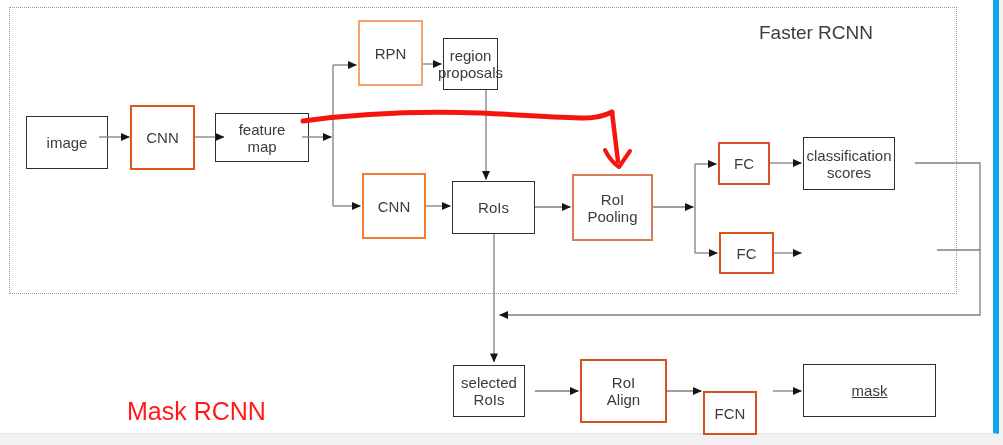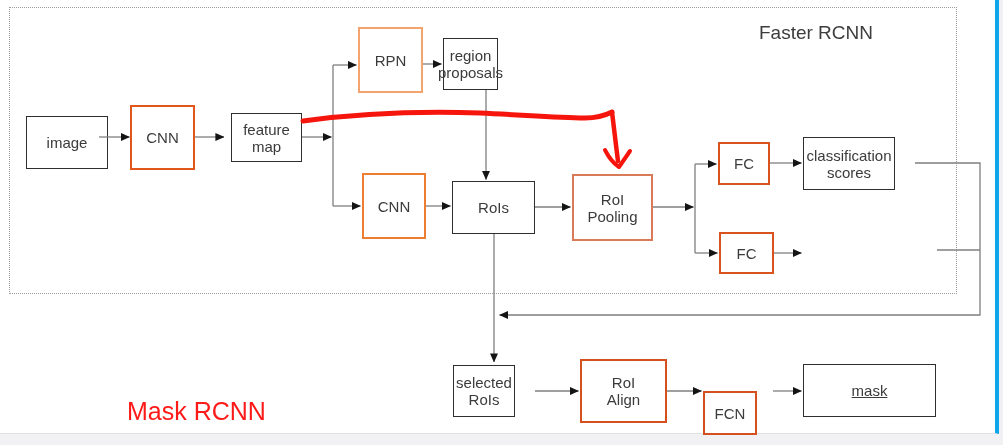--- a/index.html
+++ b/index.html
@@ -13,21 +13,21 @@
     height: 445px;
     background: #f1f1f3;
     overflow: hidden;
   }
   .page {
     position: absolute;
     left: 0; top: 0;
     width: 999px;
     height: 434px;
     background: #ffffff;
-    border-right: 4px solid #0ea5e9;
+    border-right: 6px solid #0ea5e9;
     border-bottom: 1px solid #e2e2e5;
   }
   .dotted-region {
     position: absolute;
     left: 9px; top: 7px;
     width: 948px; height: 287px;
     border: 1px dotted #9a9a9a;
   }
   .node {
     position: absolute;
@@ -78,26 +78,26 @@
     <div class="region-label mask-label" style="color: rgb(255, 26, 26); margin-top: 35px;">Mask RCNN</div>
 
     <div class="node" style="left: 26px; top: 116px; width: 82px; height: 53px; border-color: rgb(46, 46, 46);">
       <span class="node-label">image</span>
     </div>
 
     <div class="node accent" style="left: 130px; top: 105px; width: 65px; height: 65px; border-color: rgb(225, 86, 27);">
       <span class="node-label">CNN</span>
     </div>
 
-    <div class="node" style="left: 231px; top: 113px; width: 71px; height: 49px; border-color: rgb(46, 46, 46);">
+    <div class="node" style="left: 215px; top: 113px; width: 94px; height: 49px; border-color: rgb(46, 46, 46);">
       <span class="node-label">feature
 map</span>
     </div>
 
-    <div class="node accent" style="left: 358px; top: 27px; width: 65px; height: 66px; border-color: rgb(242, 163, 110); align-items: center;">
+    <div class="node accent" style="left: 358px; top: 20px; width: 65px; height: 66px; border-color: rgb(242, 163, 110); align-items: center;">
       <span class="node-label">RPN</span>
     </div>
 
     <div class="node" style="left: 443px; top: 38px; width: 55px; height: 52px; border-color: rgb(46, 46, 46);">
       <span class="node-label">region
 proposals</span>
     </div>
 
     <div class="node accent" style="left: 362px; top: 173px; width: 64px; height: 66px; border-color: rgb(237, 125, 49);">
       <span class="node-label">CNN</span>
@@ -119,21 +119,21 @@
     <div class="node" style="left: 803px; top: 137px; width: 92px; height: 53px; border-color: rgb(46, 46, 46);">
       <span class="node-label">classification
 scores</span>
     </div>
 
     <div class="node accent" style="left: 719px; top: 232px; width: 55px; height: 42px; border-color: rgb(217, 83, 30);">
       <span class="node-label">FC</span>
     </div>
 
 
-    <div class="node" style="left: 453px; top: 365px; width: 62px; height: 52px; border-color: rgb(46, 46, 46);">
+    <div class="node" style="left: 453px; top: 365px; width: 72px; height: 52px; border-color: rgb(46, 46, 46);">
       <span class="node-label">selected
 RoIs</span>
     </div>
 
     <div class="node accent" style="left: 580px; top: 359px; width: 87px; height: 64px; border-color: rgb(212, 81, 31);">
       <span class="node-label">RoI
 Align</span>
     </div>
 
     <div class="node accent" style="left: 703px; top: 369px; width: 54px; height: 44px; border-color: rgb(212, 81, 31); margin-top: 22px;">

